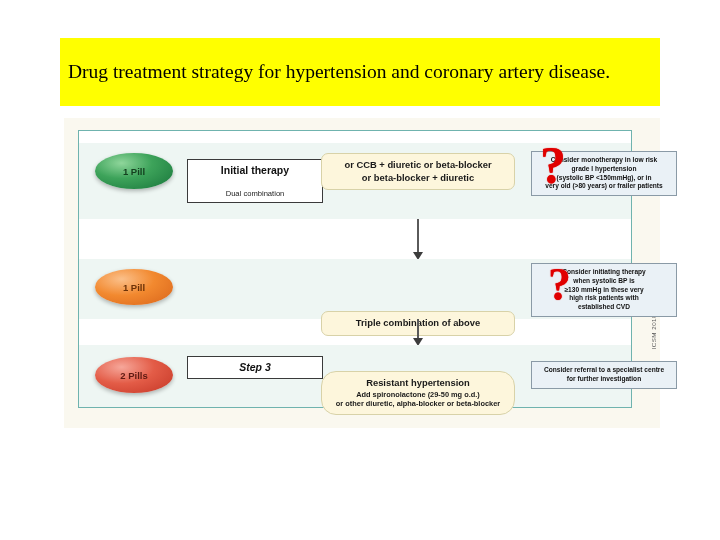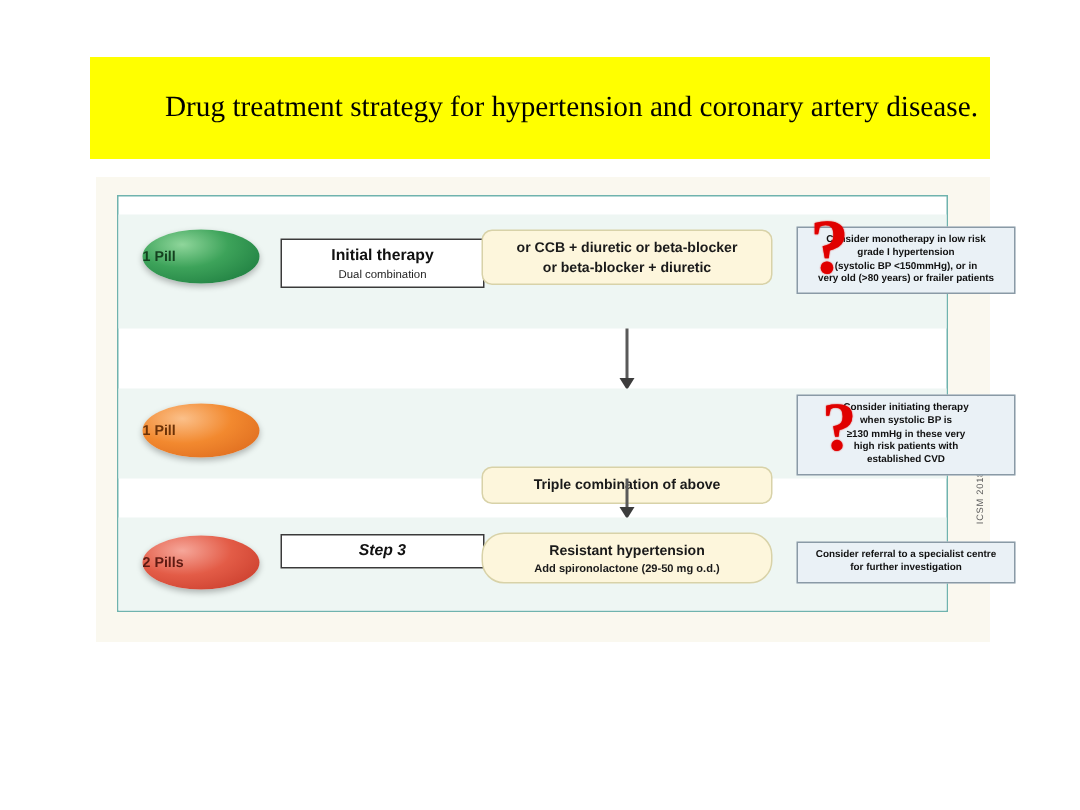--- a/index.html
+++ b/index.html
@@ -3,21 +3,21 @@
 <meta charset="utf-8">
 <style>
   html,body{margin:0;padding:0;}
   body{
     width:720px;height:540px;background:#ffffff;
     font-family:"Liberation Sans",sans-serif;overflow:hidden;position:relative;
   }
   
   #title-banner{
     position:absolute;left:60px;top:38px;width:600px;height:68px;
-    background:#ffff00;display:flex;align-items:center;justify-content:flex-end;
+    background:#ffff00;display:flex;align-items:center;justify-content:flex-start;
   }
   #title-text{
     font-family:"Liberation Serif",serif;font-size:19.5px;color:#000;
     text-align:center;line-height:1.45;padding:0 8px;
   }
   
   #figure-outer{
     position:absolute;left:64px;top:118px;width:596px;height:310px;
     background:#faf8ef;
   }
@@ -36,21 +36,21 @@
   
   .row{position:absolute;left:0;width:100%;}
   .band{position:absolute;left:0;width:100%;height:100%;background:#eef6f3;}
   #row1{top:12px;height:76px;}
   #row2{top:128px;height:60px;}
   #row3{top:214px;height:62px;}
 
   
   .pill{
     position:absolute;left:16px;width:78px;height:36px;border-radius:50%;
-    display:flex;align-items:center;
+    display:flex;align-items:center;justify-content:center;
     font-size:9.5px;font-weight:bold;color:#2c2c2c;
     box-shadow:0 2px 4px rgba(0,0,0,.28);
   }
   .pill span{position:relative;z-index:2;}
   #pill-green{
     top:10px;
     background:radial-gradient(ellipse at 34% 28%,#8fd69b 0%,#3da35a 42%,#17743a 100%);
     color:#14401f;
   }
   #pill-orange{
@@ -63,36 +63,36 @@
     background:radial-gradient(ellipse at 34% 28%,#f6a79a 0%,#e35c47 45%,#c43626 100%);
     color:#5e1a12;
   }
   
   .step-box{
     position:absolute;left:108px;width:136px;
     background:#ffffff;border:1px solid #3a3a3a;box-sizing:border-box;
     text-align:center;padding:4px 3px;
   }
   .step-title{font-size:10.5px;font-weight:bold;color:#111;line-height:1.2;}
-  .step-sub{font-size:7.6px;color:#222;line-height:1.25;margin-top:1px;}
+  .step-sub{font-size:7.6px;color:#222;line-height:1.25;margin-top:12px;}
   #step-box-1{top:16px;}
   #step-box-2{top:14px;}
   #step-box-3{top:11px;font-style:italic;}
 
   
   .therapy-box{
     position:absolute;left:242px;width:194px;
     background:#fdf6dc;border:1px solid #d8d2a8;border-radius:7px;
     box-sizing:border-box;text-align:center;padding:5px 4px;
   }
   .therapy-main{font-size:9.4px;font-weight:bold;color:#1a1a1a;line-height:1.35;}
   .therapy-sub{font-size:7.4px;font-weight:bold;color:#1a1a1a;line-height:1.28;}
   #therapy-box-1{top:10px;}
   #therapy-box-2{top:18px;margin-top:34px;}
-  #therapy-box-3{top:10px;border-radius:15px;}
+  #therapy-box-3{top:26px;border-radius:15px;}
 
   
   .note-box{
     position:absolute;left:452px;width:146px;
     background:#eaf1f6;border:1px solid #8a9aa6;box-sizing:border-box;
     text-align:center;padding:4px 3px;
   }
   .note-text{font-size:6.6px;color:#111;line-height:1.34;font-weight:bold;}
   #note-box-1{top:8px;}
   #note-box-2{top:4px;}
@@ -187,20 +187,21 @@
         <span>2 Pills</span>
       </div>
 
       <div class="step-box" id="step-box-3">
         <div class="step-title">Step 3</div>
       </div>
 
       <div class="therapy-box" id="therapy-box-3">
         <div class="therapy-main">Resistant hypertension</div>
         <div class="therapy-sub">Add spironolactone (29-50 mg o.d.)</div>
+        <div class="therapy-sub">or other diuretic, alpha-blocker or beta-blocker</div>
       </div>
 
       <div class="note-box" id="note-box-3">
         <div class="note-text">Consider referral to a specialist centre</div>
         <div class="note-text">for further investigation</div>
       </div>
     </div>
 
   </div>
 </div>

